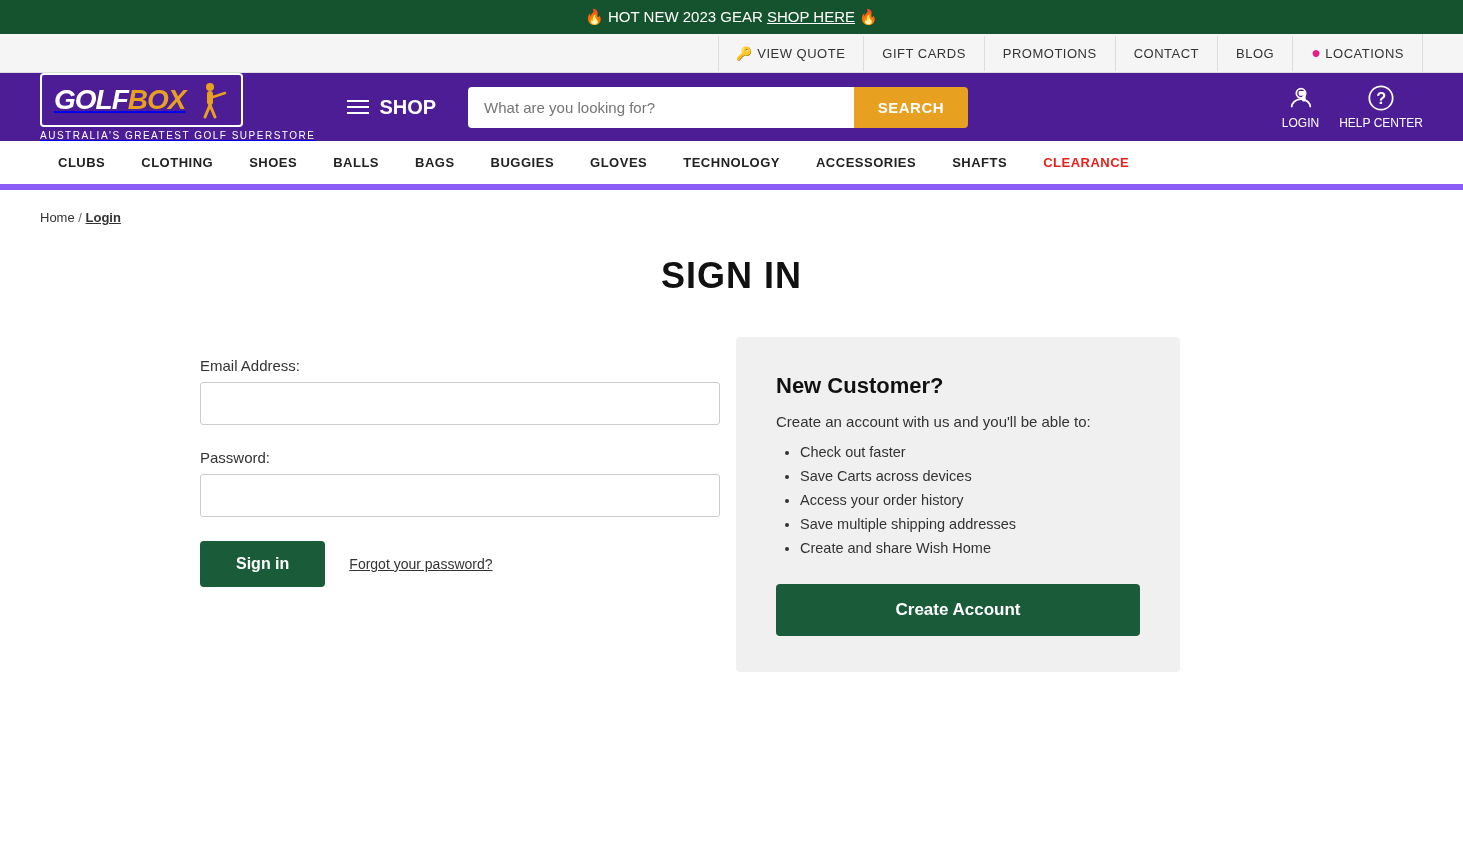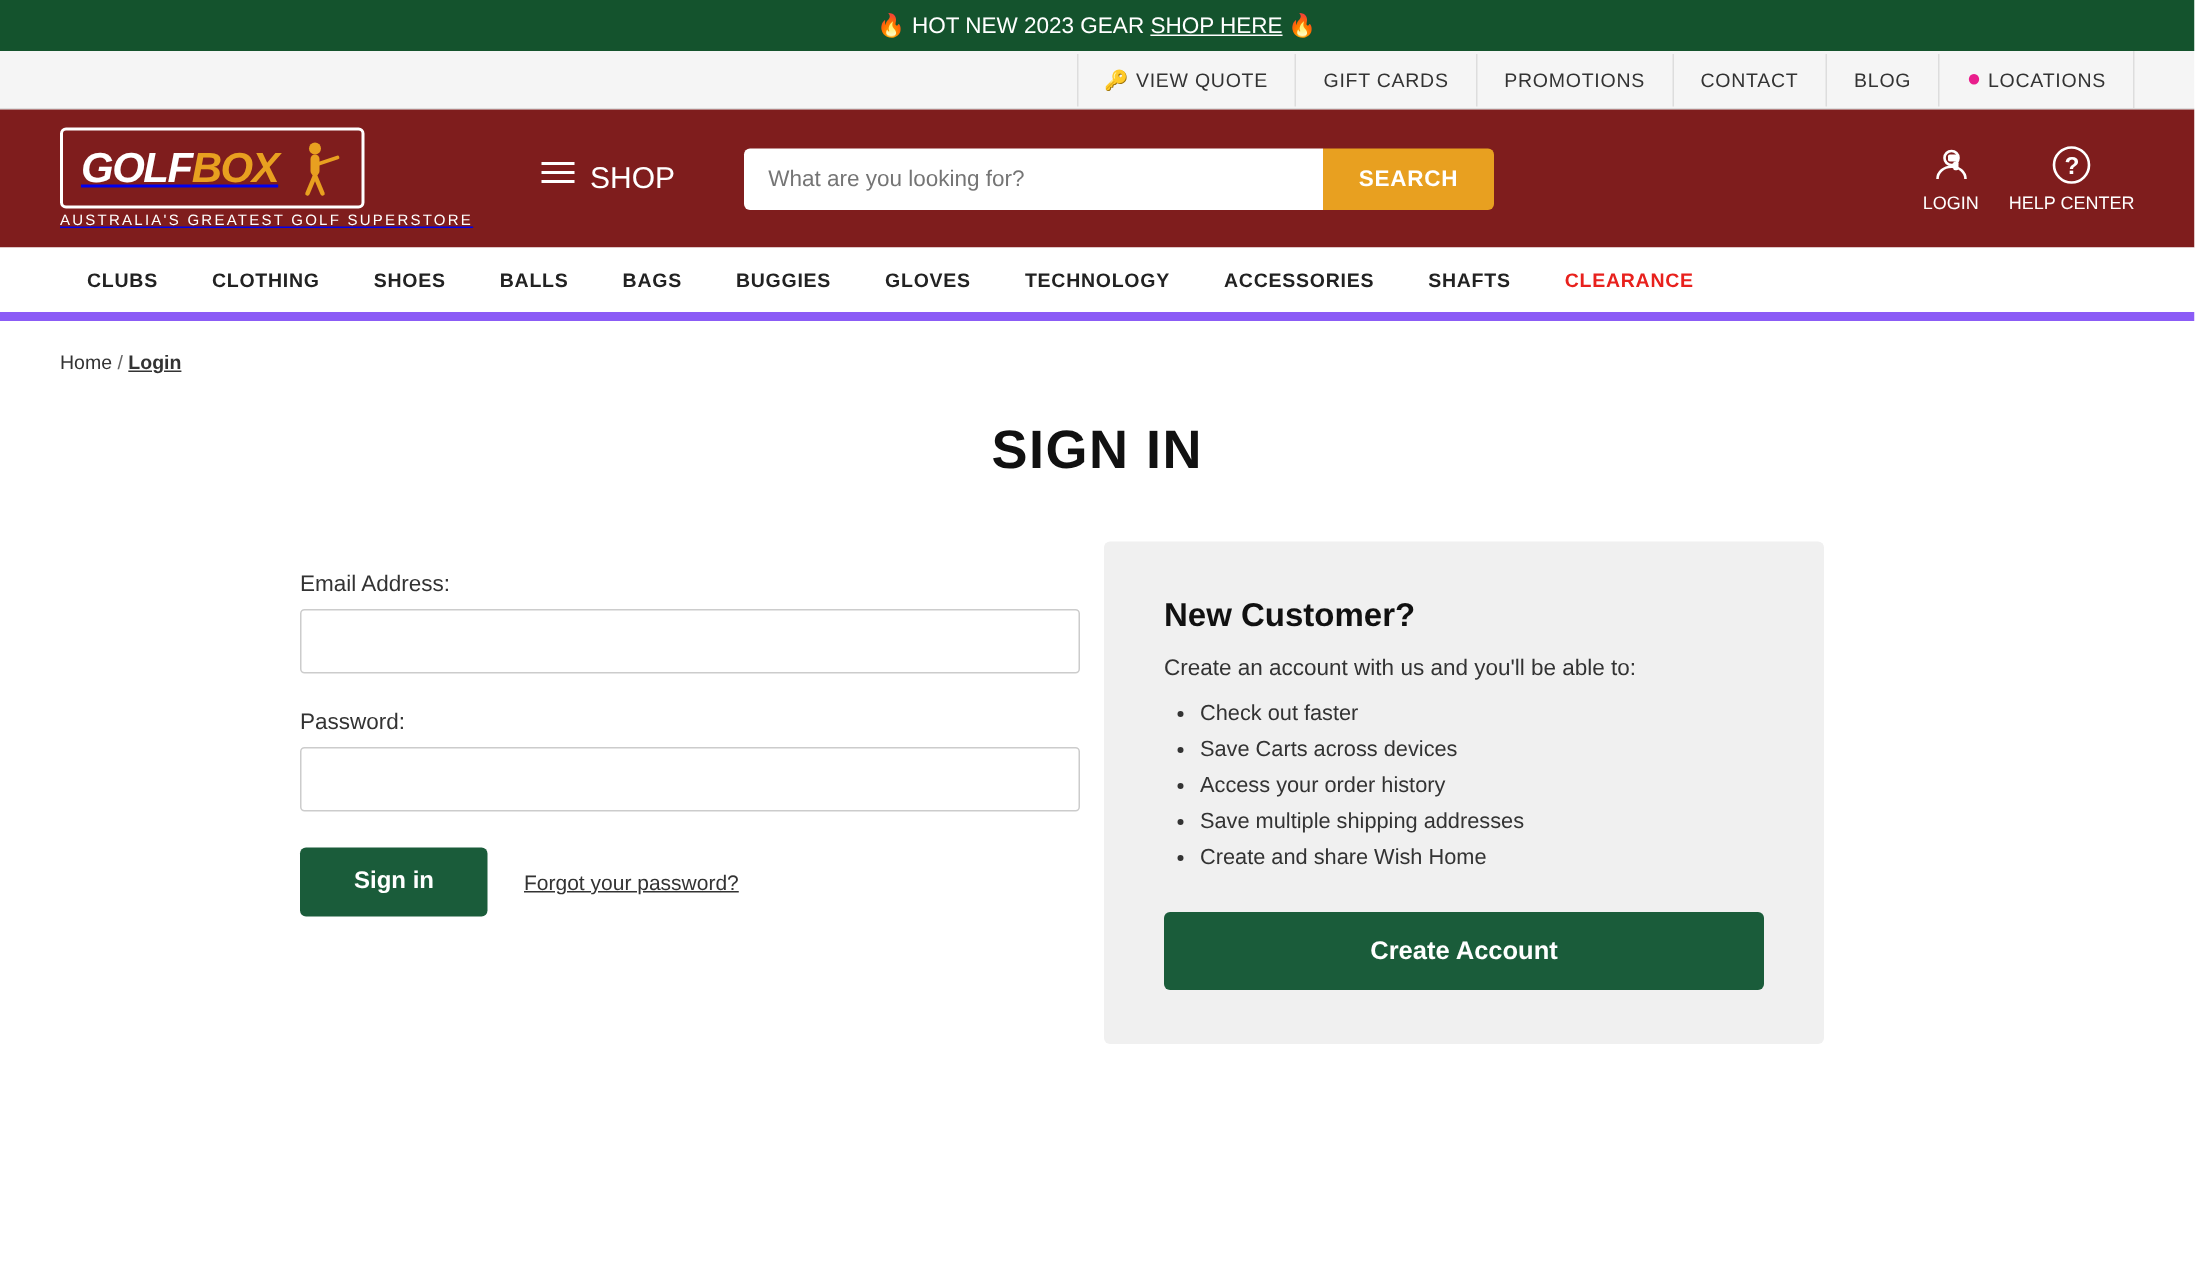--- a/index.html
+++ b/index.html
@@ -36,25 +36,25 @@
       text-decoration: none;
       border-right: 1px solid #ddd;
       font-weight: 500;
       letter-spacing: 0.5px;
     }
     .secondary-nav a:first-child { border-left: 1px solid #ddd; }
     .location-dot { color: #e91e8c; font-size: 16px; }
 
     
     .main-header {
-      background: #7f1d1d;
-      padding: 12px 40px;
-      display: flex;
-      align-items: center;
-      gap: 30px;
+      background: #4c1d95;
+      padding: 0 40px;
+      display: flex;
+      align-items: center;
+      gap: 16px;
     }
     .logo-area {
       display: flex;
       flex-direction: column;
       align-items: flex-start;
     }
     .logo-box {
       border: 2px solid #fff;
       border-radius: 4px;
       padding: 6px 12px;
@@ -71,25 +71,25 @@
     }
     .logo-text span { color: #e8a020; }
     .logo-tagline {
       color: #fff;
       font-size: 10px;
       letter-spacing: 1.5px;
       margin-top: 3px;
     }
     .shop-menu {
       display: flex;
-      align-items: flex-start;
+      align-items: center;
       gap: 10px;
       color: #fff;
       font-size: 20px;
-      font-weight: normal;
+      font-weight: bold;
       cursor: pointer;
       padding: 8px 16px;
     }
     .hamburger-lines {
       display: flex;
       flex-direction: column;
       gap: 4px;
     }
     .hamburger-lines span {
       display: block;
@@ -231,21 +231,21 @@
       font-size: 14px;
       text-decoration: underline;
       cursor: pointer;
     }
 
     
     .new-customer-panel {
       background: #f0f0f0;
       padding: 36px 40px;
       border-radius: 4px;
-      width: 480px;
+      width: 444px;
       flex-shrink: 0;
       margin-top: 0;
     }
     .nc-title {
       font-size: 22px;
       font-weight: 700;
       color: #111;
       margin-bottom: 14px;
     }
     .nc-subtitle {

